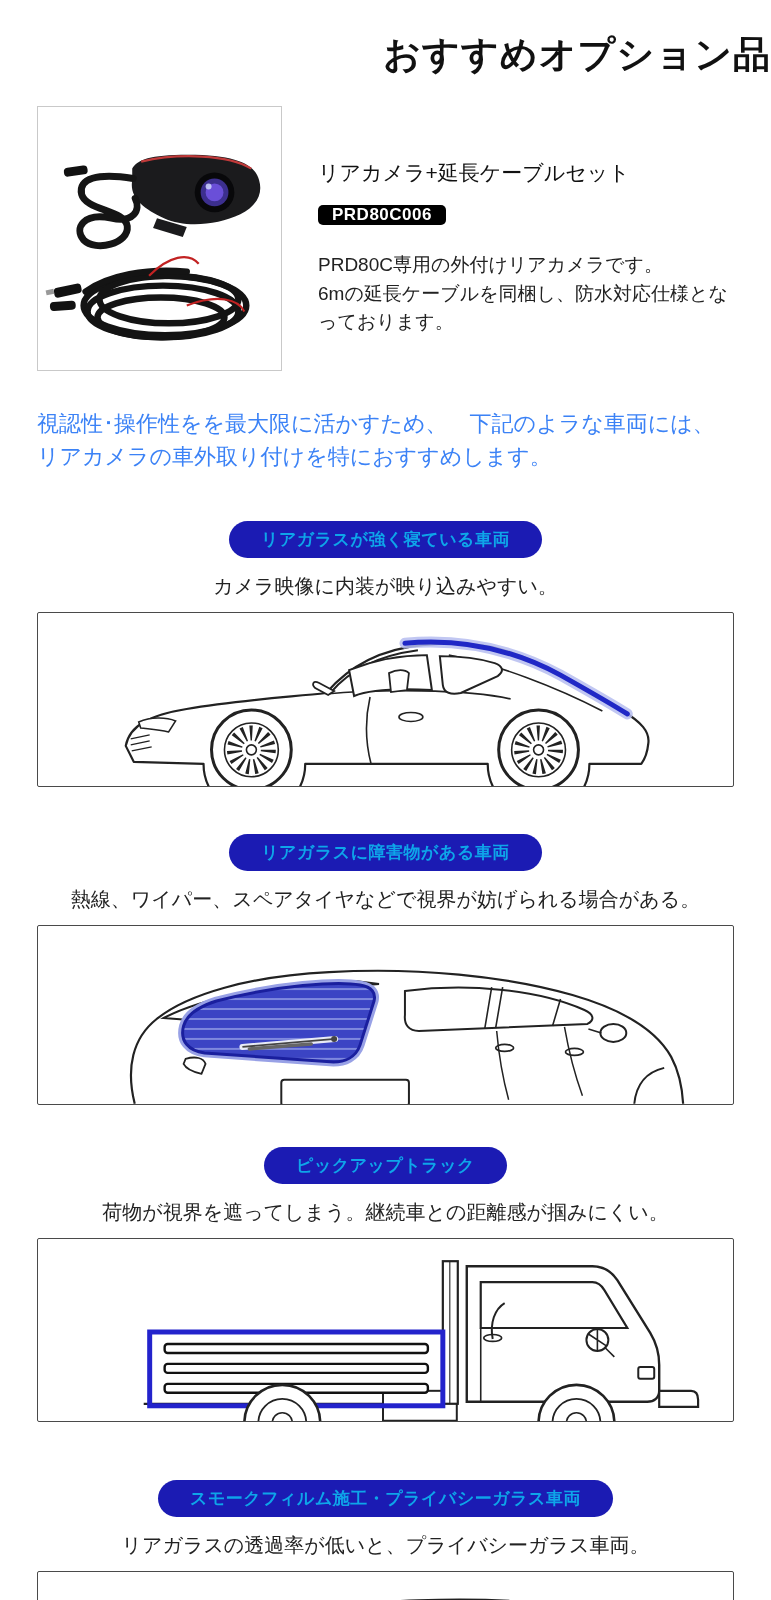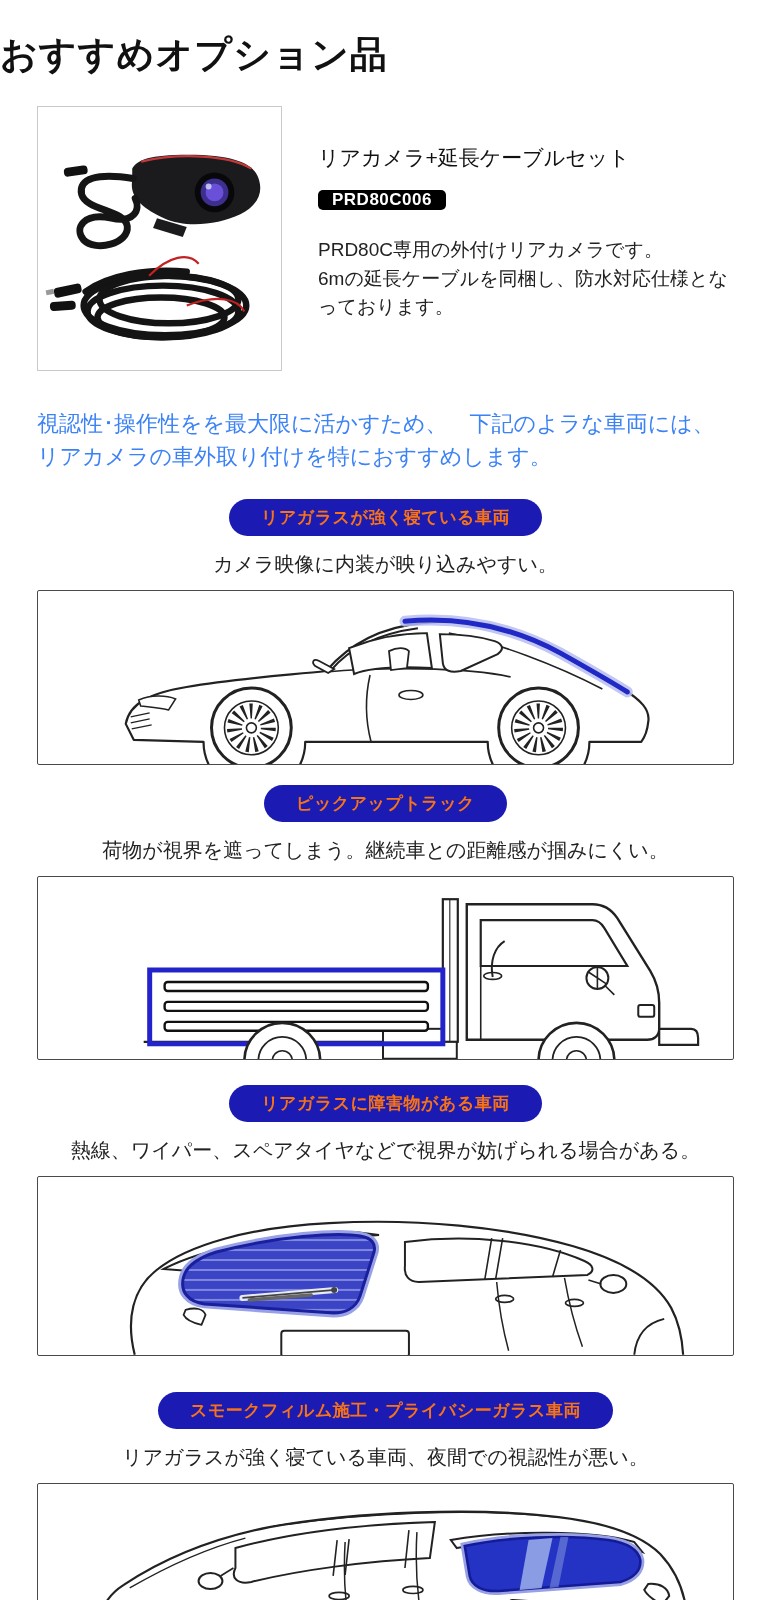--- a/index.html
+++ b/index.html
@@ -11,42 +11,42 @@
     --text:#1f1f1f;
     --page_bg:#ffffff;
   }
   *{box-sizing:border-box;}
   html,body{margin:0;padding:0;background:var(--page_bg);}
   body{
     width:771px;height:1600px;margin:0 auto;overflow:hidden;
     font-family:"Liberation Sans","DejaVu Sans",sans-serif;color:var(--text);
   }
   .page-title{
-    text-align:left;font-size:37px;font-weight:bold;color:#111;
+    text-align:right;font-size:37px;font-weight:bold;color:#111;
     margin:30px 0 26px;letter-spacing:1px;
   }
-  .product{display:flex;margin:0 37px;gap:36px;}
+  .product{display:flex;margin:0 37px;gap:36px;align-items:center;}
   .product-photo{
     width:245px;height:265px;border:1px solid #c9c9c9;flex:none;background:#fff;
   }
   .product-info{padding-top:38px;}
   .product-name{font-size:21px;font-weight:normal;margin:0 0 18px;color:#111;}
   .model-badge{
     display:inline-block;background:var(--badge_bg);color:#fff;font-weight:bold;
     font-size:17px;padding:0 14px;border-radius:5px;letter-spacing:.5px;
   }
   .product-desc{
     font-size:19px;line-height:1.5;margin-top:26px;white-space:pre-line;
     max-width:430px;color:#222;
   }
   .intro{font-size:22px;line-height:1.5;margin:36px 37px 0;color:#3b82f6;}
   .section{text-align:center;}
   .section .pill{
-    display:inline-block;background:var(--pill_bg);color:#f97316;font-weight:bold;
-    font-size:17px;padding:7px 32px;border-radius:999px;letter-spacing:.5px;
+    display:inline-block;background:var(--pill_bg);color:#0ea5e9;font-weight:bold;
+    font-size:17px;padding:7px 32px;border-radius:999px;letter-spacing:.5px;margin-top:22px;
   }
   .sec1{margin-top:26px;} .sec2{margin-top:25px;} .sec3{margin-top:20px;} .sec4{margin-top:36px;}
   .caption{font-size:20px;color:#222;margin:15px 0 12px;}
   .illustration-box{
     margin:0 37px;border:1px solid #4a4a4a;border-radius:2px;background:#fff;overflow:hidden;
   }
   .illustration-box svg{display:block;}
   svg{shape-rendering:geometricPrecision;}
 </style>
 </head>
@@ -118,57 +118,20 @@
           <circle r="40" fill="#fff" stroke="#222" stroke-width="3"></circle>
           <circle r="27" fill="none" stroke="#222" stroke-width="1.6"></circle>
           <circle r="17" fill="none" stroke="#222" stroke-width="15" stroke-dasharray="2.5,4.6"></circle>
           <circle r="5" fill="#fff" stroke="#222" stroke-width="1.6"></circle>
         </g>
         <g transform="translate(502,137)">
           <circle r="40" fill="#fff" stroke="#222" stroke-width="3"></circle>
           <circle r="27" fill="none" stroke="#222" stroke-width="1.6"></circle>
           <circle r="17" fill="none" stroke="#222" stroke-width="15" stroke-dasharray="2.5,4.6"></circle>
           <circle r="5" fill="#fff" stroke="#222" stroke-width="1.6"></circle>
-        </g>
-      </svg>
-    </div>
-  </div>
-
-  <div class="section sec3">
-    <span class="pill">ピックアップトラック</span>
-    <p class="caption">荷物が視界を遮ってしまう。継続車との距離感が掴みにくい。</p>
-    <div class="illustration-box">
-      <svg viewBox="0 0 697 182" width="695" height="182">
-        <path d="M106,165 L421,165" stroke="#222" stroke-width="2.2"></path>
-        <rect x="346" y="152" width="74" height="30" fill="#fff" stroke="#222" stroke-width="2"></rect>
-        <rect x="406" y="22" width="15" height="143" fill="#fff" stroke="#222" stroke-width="2.2"></rect>
-        <path d="M413,22 L413,165" stroke="#222" stroke-width="1.1"></path>
-        <path d="M430,27 L556,27 C567,27 575,32 581,41 L614,94 C620,104 623,114 623,126 L623,152 C623,159 618,163 611,163 L430,163 Z" fill="#fff" stroke="#222" stroke-width="2.4"></path>
-        <path d="M444,43 L556,43 C561,43 565,46 568,51 L591,89 L444,89 Z" fill="#fff" stroke="#222" stroke-width="2.2"></path>
-        <circle cx="561" cy="101" r="11" fill="none" stroke="#222" stroke-width="2"></circle>
-        <path d="M552,95 L570,107 M561,90 L561,112 M568,108 L578,118" stroke="#222" stroke-width="1.6"></path>
-        <path d="M468,64 C458,70 453,84 456,100" fill="none" stroke="#222" stroke-width="2"></path>
-        <path d="M444,89 L444,163" stroke="#222" stroke-width="1.6"></path>
-        <ellipse cx="456" cy="99" rx="9" ry="3.5" fill="none" stroke="#222" stroke-width="1.7"></ellipse>
-        <rect x="602" y="128" width="16" height="12" rx="2" fill="#fff" stroke="#222" stroke-width="2"></rect>
-        <path d="M623,152 L655,152 C660,152 662,156 662,161 L662,168 L623,168 Z" fill="#fff" stroke="#222" stroke-width="2.2"></path>
-
-        <rect x="112" y="93" width="294" height="74" fill="none" stroke="#2323cc" stroke-width="5"></rect>
-        <rect x="127" y="105" width="264" height="9" rx="3" fill="#fff" stroke="#111" stroke-width="2.4"></rect>
-        <rect x="127" y="125" width="264" height="9" rx="3" fill="#fff" stroke="#111" stroke-width="2.4"></rect>
-        <rect x="127" y="145" width="264" height="9" rx="3" fill="#fff" stroke="#111" stroke-width="2.4"></rect>
-        <g transform="translate(245,184)">
-          <circle r="38" fill="#fff" stroke="#222" stroke-width="2.6"></circle>
-          <circle r="24" fill="none" stroke="#222" stroke-width="1.8"></circle>
-          <circle r="10" fill="none" stroke="#222" stroke-width="1.6"></circle>
-        </g>
-        <g transform="translate(540,184)">
-          <circle r="38" fill="#fff" stroke="#222" stroke-width="2.6"></circle>
-          <circle r="24" fill="none" stroke="#222" stroke-width="1.8"></circle>
-          <circle r="10" fill="none" stroke="#222" stroke-width="1.6"></circle>
         </g>
       </svg>
     </div>
   </div>
 
   <div class="section sec2">
     <span class="pill">リアガラスに障害物がある車両</span>
     <p class="caption">熱線、ワイパー、スペアタイヤなどで視界が妨げられる場合がある。</p>
     <div class="illustration-box">
       <svg viewBox="0 0 697 178" width="695" height="178">
@@ -193,23 +156,60 @@
         <ellipse cx="468" cy="122" rx="9" ry="3.5" fill="none" stroke="#222" stroke-width="1.7"></ellipse>
         <ellipse cx="538" cy="126" rx="9" ry="3.5" fill="none" stroke="#222" stroke-width="1.7"></ellipse>
         <path d="M460,105 C462,128 466,152 472,174 M528,101 C532,124 538,148 546,170" fill="none" stroke="#222" stroke-width="1.5"></path>
         <path d="M148,133 C158,130 166,132 168,138 L164,148 C155,146 148,142 146,138 Z" fill="#fff" stroke="#222" stroke-width="1.8"></path>
         <rect x="244" y="154" width="128" height="26" rx="3" fill="#fff" stroke="#222" stroke-width="2"></rect>
         <path d="M598,178 C600,158 611,146 628,142" fill="none" stroke="#222" stroke-width="2"></path>
       </svg>
     </div>
   </div>
 
+  <div class="section sec3">
+    <span class="pill">ピックアップトラック</span>
+    <p class="caption">荷物が視界を遮ってしまう。継続車との距離感が掴みにくい。</p>
+    <div class="illustration-box">
+      <svg viewBox="0 0 697 182" width="695" height="182">
+        <path d="M106,165 L421,165" stroke="#222" stroke-width="2.2"></path>
+        <rect x="346" y="152" width="74" height="30" fill="#fff" stroke="#222" stroke-width="2"></rect>
+        <rect x="406" y="22" width="15" height="143" fill="#fff" stroke="#222" stroke-width="2.2"></rect>
+        <path d="M413,22 L413,165" stroke="#222" stroke-width="1.1"></path>
+        <path d="M430,27 L556,27 C567,27 575,32 581,41 L614,94 C620,104 623,114 623,126 L623,152 C623,159 618,163 611,163 L430,163 Z" fill="#fff" stroke="#222" stroke-width="2.4"></path>
+        <path d="M444,43 L556,43 C561,43 565,46 568,51 L591,89 L444,89 Z" fill="#fff" stroke="#222" stroke-width="2.2"></path>
+        <circle cx="561" cy="101" r="11" fill="none" stroke="#222" stroke-width="2"></circle>
+        <path d="M552,95 L570,107 M561,90 L561,112 M568,108 L578,118" stroke="#222" stroke-width="1.6"></path>
+        <path d="M468,64 C458,70 453,84 456,100" fill="none" stroke="#222" stroke-width="2"></path>
+        <path d="M444,89 L444,163" stroke="#222" stroke-width="1.6"></path>
+        <ellipse cx="456" cy="99" rx="9" ry="3.5" fill="none" stroke="#222" stroke-width="1.7"></ellipse>
+        <rect x="602" y="128" width="16" height="12" rx="2" fill="#fff" stroke="#222" stroke-width="2"></rect>
+        <path d="M623,152 L655,152 C660,152 662,156 662,161 L662,168 L623,168 Z" fill="#fff" stroke="#222" stroke-width="2.2"></path>
+
+        <rect x="112" y="93" width="294" height="74" fill="none" stroke="#2323cc" stroke-width="5"></rect>
+        <rect x="127" y="105" width="264" height="9" rx="3" fill="#fff" stroke="#111" stroke-width="2.4"></rect>
+        <rect x="127" y="125" width="264" height="9" rx="3" fill="#fff" stroke="#111" stroke-width="2.4"></rect>
+        <rect x="127" y="145" width="264" height="9" rx="3" fill="#fff" stroke="#111" stroke-width="2.4"></rect>
+        <g transform="translate(245,184)">
+          <circle r="38" fill="#fff" stroke="#222" stroke-width="2.6"></circle>
+          <circle r="24" fill="none" stroke="#222" stroke-width="1.8"></circle>
+          <circle r="10" fill="none" stroke="#222" stroke-width="1.6"></circle>
+        </g>
+        <g transform="translate(540,184)">
+          <circle r="38" fill="#fff" stroke="#222" stroke-width="2.6"></circle>
+          <circle r="24" fill="none" stroke="#222" stroke-width="1.8"></circle>
+          <circle r="10" fill="none" stroke="#222" stroke-width="1.6"></circle>
+        </g>
+      </svg>
+    </div>
+  </div>
+
   <div class="section sec4">
     <span class="pill">スモークフィルム施工・プライバシーガラス車両</span>
-    <p class="caption">リアガラスが強く寝ている車両、夜間での視認性が悪い。</p>
+    <p class="caption">リアガラスの透過率が低いと、プライバシーガラス車両。</p>
     <div class="illustration-box">
       <svg viewBox="0 0 697 158" width="695" height="158">
         <path d="M60,158 C58,132 67,113 86,101 C122,77 172,55 232,43 C322,27 442,23 522,33 C572,39 606,52 624,70 C640,87 649,110 651,133 L652,158" fill="#fff" stroke="#222" stroke-width="2.2"></path>
         <path d="M236,42 C330,28 440,24 520,33" fill="none" stroke="#222" stroke-width="1.4"></path>
         <path d="M92,104 C130,82 170,64 208,54" fill="none" stroke="#222" stroke-width="1.4"></path>
         <path d="M414,56 C470,46 556,46 598,58 L606,68 C566,54 474,54 420,64 Z" fill="#fff" stroke="#222" stroke-width="2"></path>
 
         <path d="M428,62 C468,53 530,50 572,56 C592,59 602,66 604,76 C605,86 598,94 584,98 L462,107 C446,108 435,102 433,92 Z" fill="none" stroke="#98a1e6" stroke-width="8"></path>
         <path d="M428,62 C468,53 530,50 572,56 C592,59 602,66 604,76 C605,86 598,94 584,98 L462,107 C446,108 435,102 433,92 Z" fill="#2433c4" stroke="#141b96" stroke-width="2.6"></path>
         <path d="M492,56 L516,54 L505,104 L483,106 Z" fill="#96a7e8" opacity="0.9"></path>

